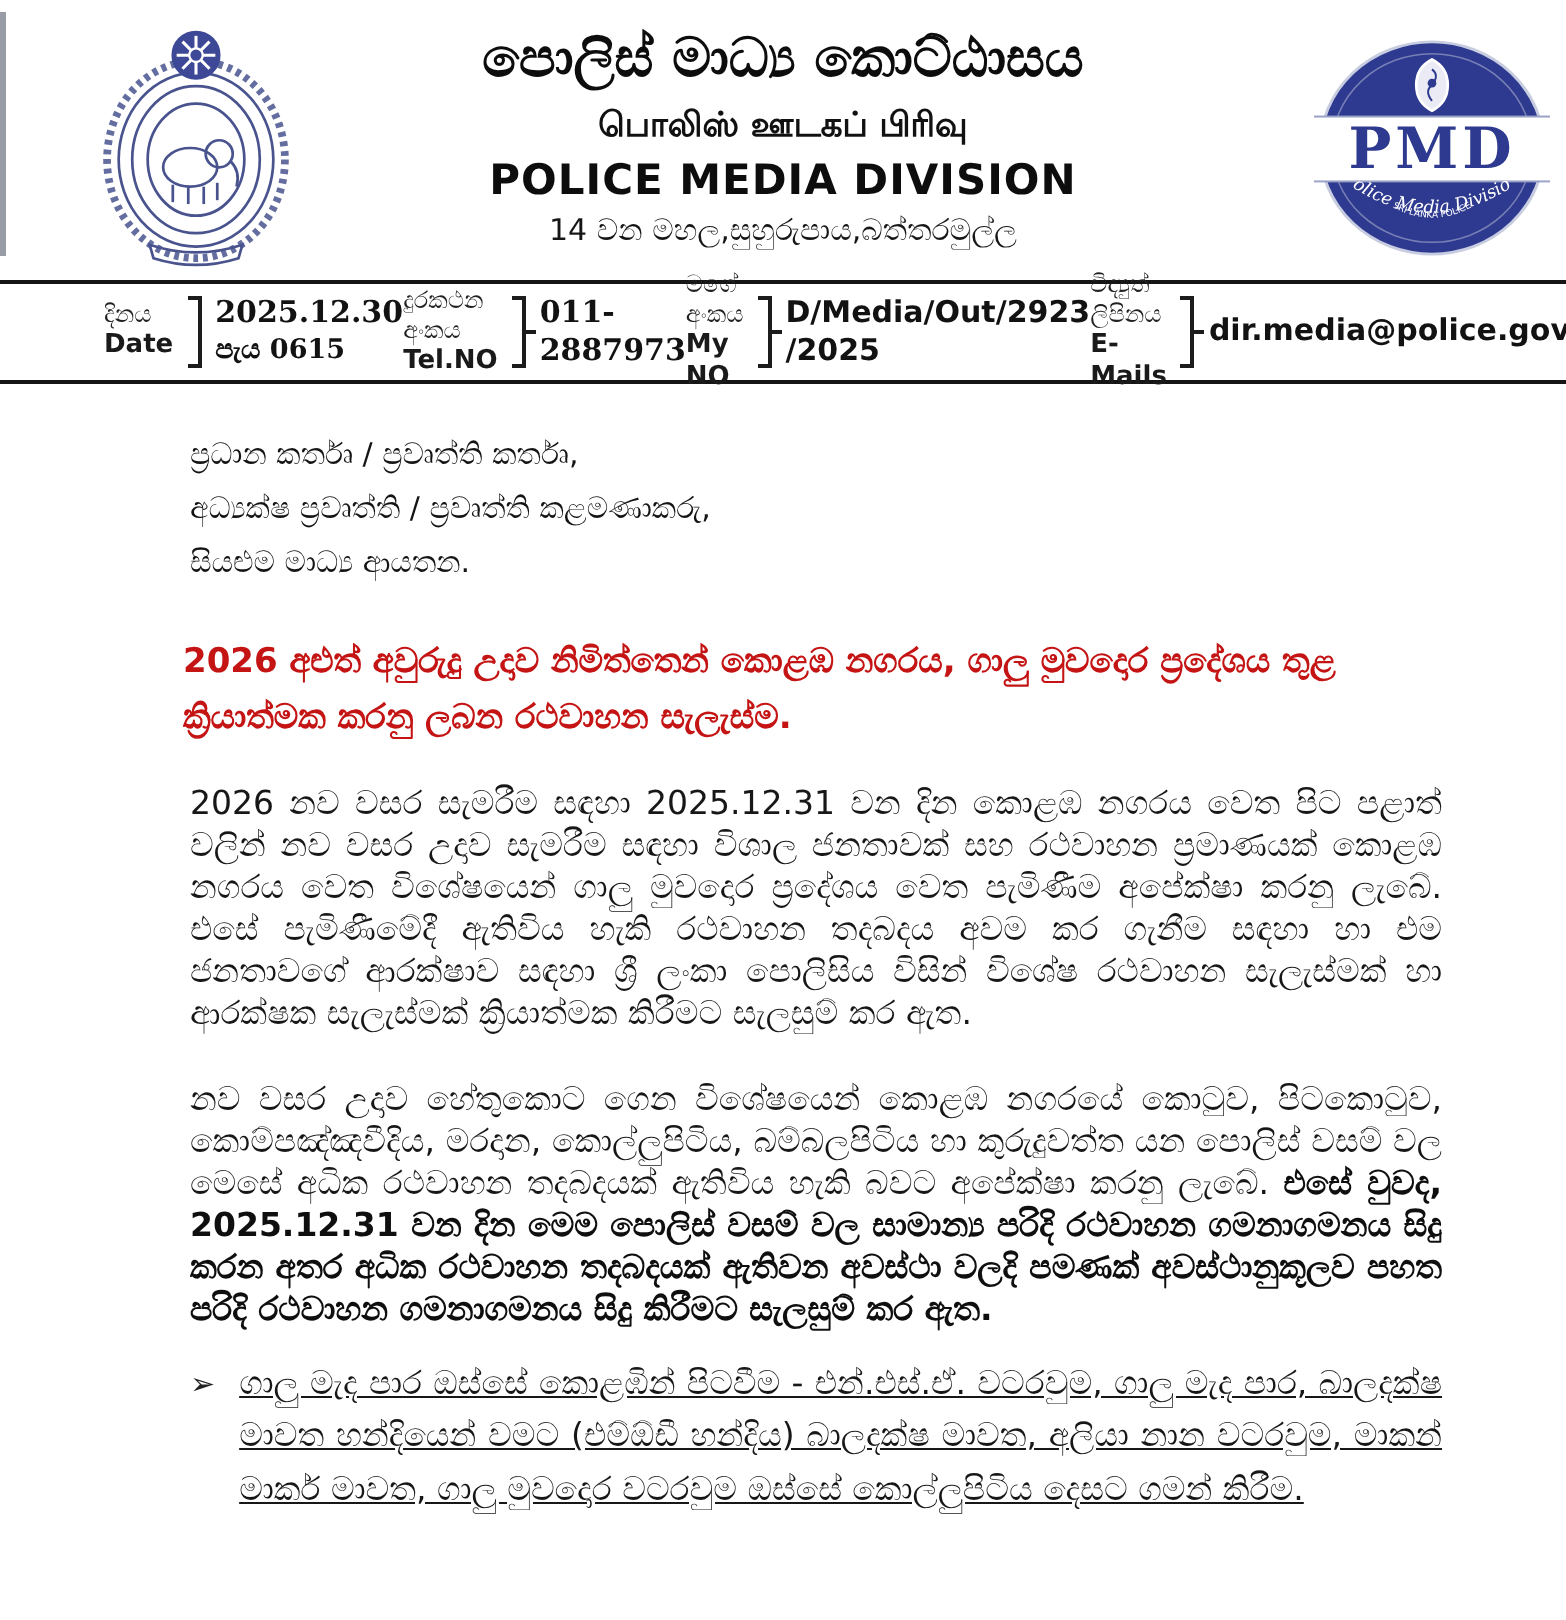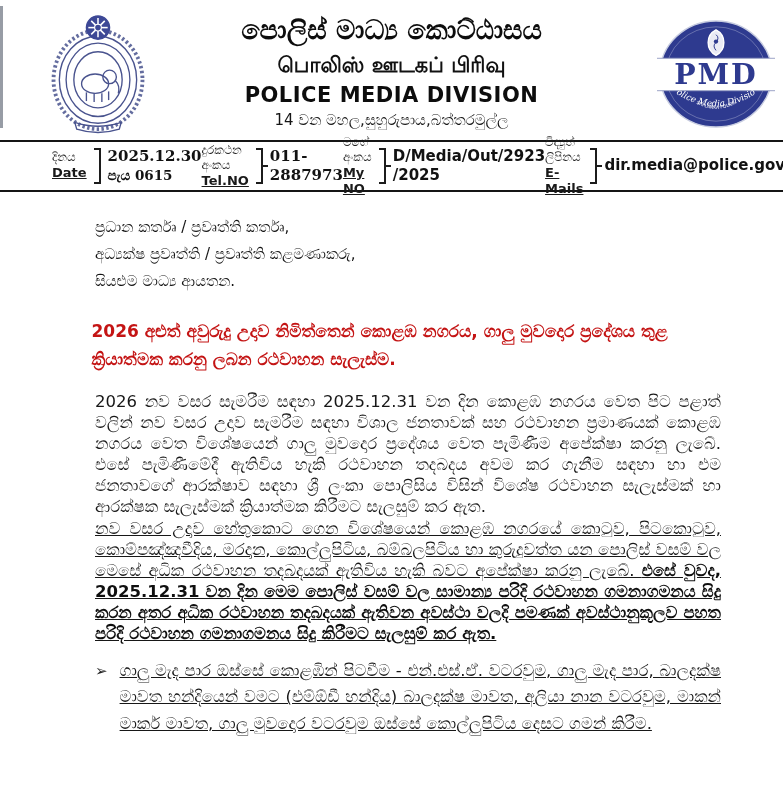--- a/index.html
+++ b/index.html
@@ -19,34 +19,34 @@
   
   .letterhead{
     position:relative;height:140px;box-sizing:border-box;padding-top:10px;padding-left:44px;
   }
   .crest{position:absolute;left:40px;top:12px;width:116px;height:124px;}
   .pmd{position:absolute;left:657px;top:18px;width:118px;height:112px;}
   .head-center{
     position:absolute;left:160px;right:160px;top:14px;text-align:center;
   }
   .head-title-si{font-size:27px;font-weight:bold;color:#0d0d0d;line-height:1.2;}
-  .head-title-ta{font-size:21px;font-weight:600;color:#111;margin-top:7px;line-height:1.2;}
+  .head-title-ta{font-size:17px;font-weight:600;color:#111;margin-top:7px;line-height:1.2;}
   .head-title-en{font-size:21px;font-weight:bold;letter-spacing:.5px;color:#0d0d0d;margin-top:4px;line-height:1.15;}
   .head-address{font-size:15px;color:#161616;margin-top:4px;}
   
   .meta-row{
     display:flex;align-items:center;justify-content:space-between;
     border-top:2px solid #151515;border-bottom:2px solid #151515;
     height:52px;box-sizing:border-box;
     padding:4px 10px 4px 52px;
   }
   .meta-cell{display:flex;align-items:center;gap:7px;height:100%;}
   .meta-labels{display:flex;flex-direction:column;justify-content:center;line-height:1.25;}
   .meta-label-si{font-size:12px;color:#222;}
-  .meta-label-en{font-size:13px;font-weight:bold;color:#1a1a1a;text-decoration:underline;}
+  .meta-label-en{font-size:13px;font-weight:bold;color:#1a1a1a;}
   .bracket{
     display:inline-block;width:7px;height:36px;box-sizing:border-box;
     border-top:2px solid #1c1c1c;border-right:2px solid #1c1c1c;border-bottom:2px solid #1c1c1c;
     position:relative;flex:0 0 auto;
   }
   .bracket.dash::after{
     content:"";position:absolute;top:50%;right:-7px;width:7px;height:0;
     border-top:2px solid #1c1c1c;margin-top:-1px;
   }
   .meta-value{font-size:15px;font-weight:600;color:#121212;line-height:1.3;}
@@ -57,21 +57,21 @@
   
   .subject{
     margin:22px auto 0;width:600px;
     font-size:17px;font-weight:bold;line-height:28px;
   }
   
   .body-para{
     margin:18px 62px 0 95px;font-size:16.5px;line-height:21px;
     text-align:justify;color:#171717;
   }
-  .body-para.second{margin-top:1px;text-decoration:underline;}
+  .body-para.second{margin-top:22px;}
   .bold-run{font-weight:bold;color:#0f0f0f;}
   
   .bullet-item{
     display:flex;margin:14px 62px 0 95px;gap:12px;
     font-size:16.5px;line-height:26.4px;color:#171717;
   }
   .bullet-marker{flex:0 0 auto;font-size:15px;line-height:26.4px;color:#222;}
   .bullet-text{text-align:justify;text-decoration:underline;}
 </style>
 </head>

